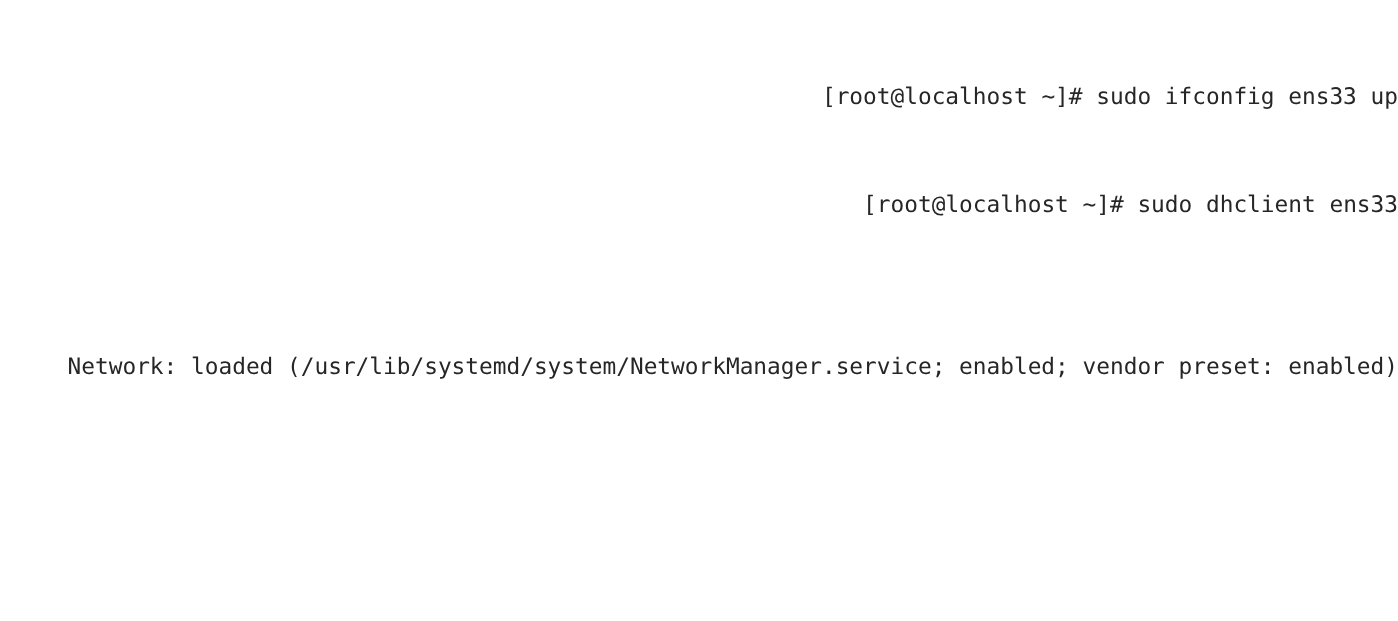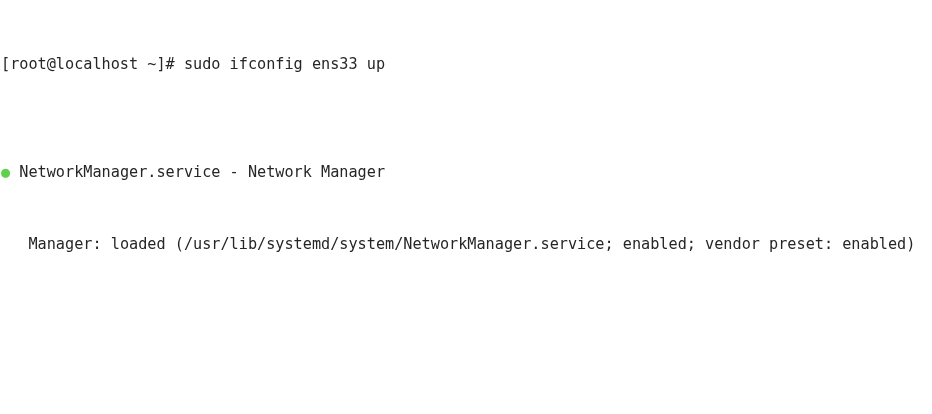--- a/index.html
+++ b/index.html
@@ -18,40 +18,41 @@
     -webkit-font-smoothing: antialiased;
   }
   #terminal {
     padding: 1px 0 0 1px;
     white-space: pre;
     letter-spacing: 0;
   }
   .line {
     height: 18px;
     white-space: pre;
+    text-align: right;
   }
   .dot {
     color: #5ed14a;
   }
   .seg {
     white-space: pre;
   }
 </style>
 </head>
 <body>
 
 <div id="terminal">
 
   <div class="line"><span class="seg">[root@localhost ~]# </span><span class="seg">sudo ifconfig ens33 up</span></div>
 
+  <div class="line"><span class="seg">[root@localhost ~]# </span><span class="seg">sudo dhclient ens33</span></div>
 
 
-  <div class="line"><span class="seg dot">●</span><span class="seg"> NetworkManager.service - Network Manager</span></div>
 
-  <div class="line"><span class="seg">   Manager: </span><span class="seg">loaded (/usr/lib/systemd/system/NetworkManager.service; enabled; vendor preset: enabled)</span></div>
+  <div class="line"><span class="seg">   Network: </span><span class="seg">loaded (/usr/lib/systemd/system/NetworkManager.service; enabled; vendor preset: enabled)</span></div>
 
   
 
   
 
   
 
   
 
   

